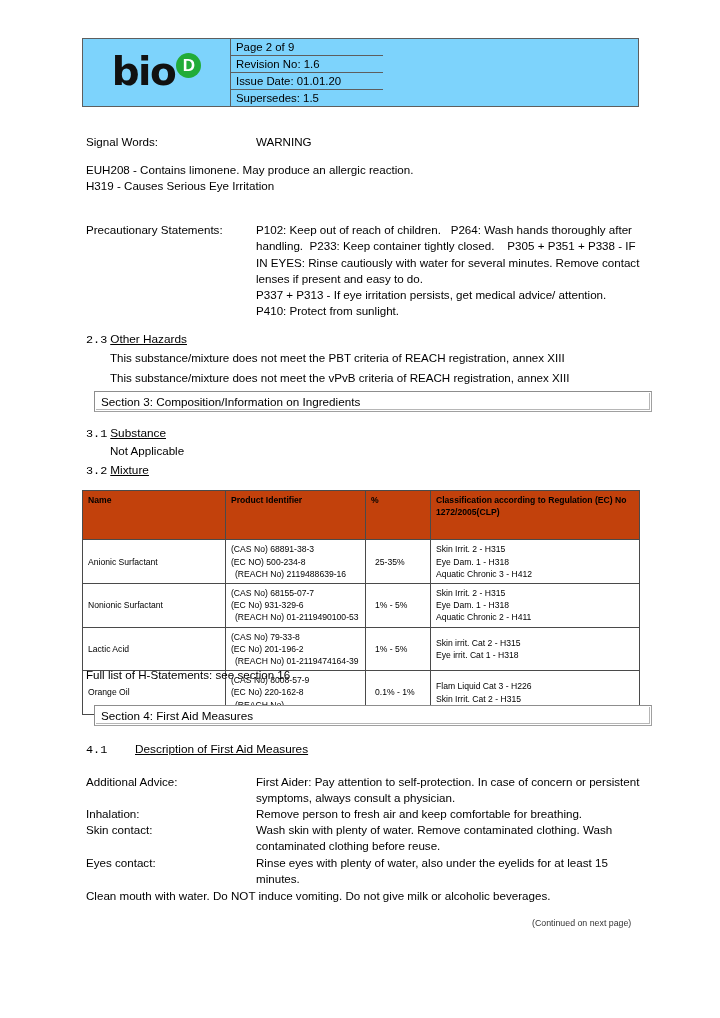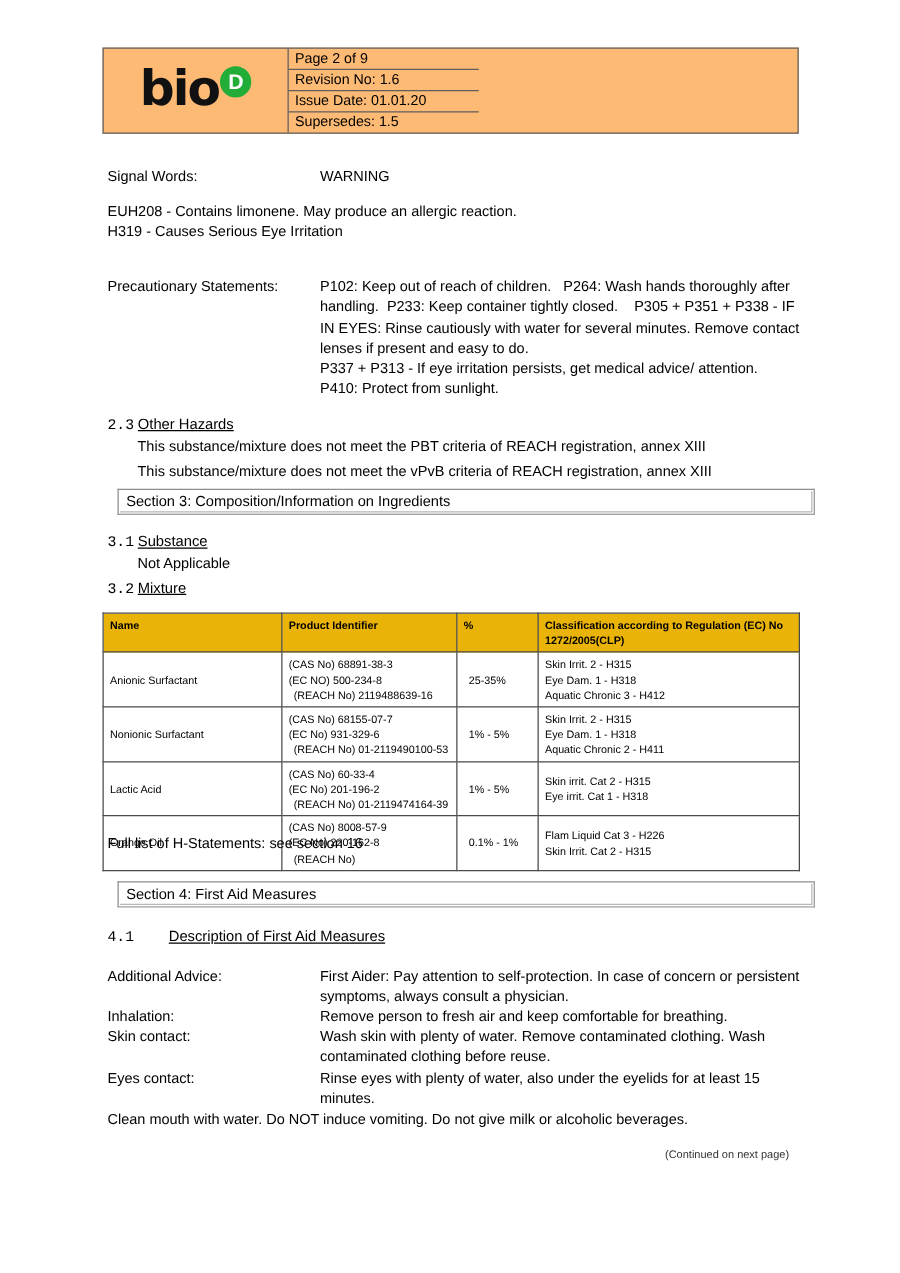--- a/index.html
+++ b/index.html
@@ -25,21 +25,21 @@
   }
 
   
   .doc-header {
     position: absolute;
     left: 82px;
     top: 38px;
     width: 557px;
     display: flex;
     border: 1px solid #5e5e5e;
-    background: #fdba74;
+    background: #7dd3fc;
   }
   .hdr-logo-cell {
     width: 148px;
     border-right: 1px solid #5e5e5e;
     display: flex;
     align-items: center;
     justify-content: center;
     padding: 4px 0 6px 0;
   }
   .logo {
@@ -159,26 +159,26 @@
     font-size: 8.6px;
     table-layout: fixed;
   }
   .ing-table th, .ing-table td {
     border: 1px solid #4a4a4a;
     vertical-align: middle;
     padding: 3px 5px;
     line-height: 12.2px;
   }
   .ing-table thead th {
-    background: #eab308;
+    background: #c2410c;
     font-weight: bold;
     text-align: left;
     vertical-align: top;
     padding-top: 3px;
-    padding-bottom: 3px;
+    padding-bottom: 21px;
     margin-left: 20px;
   }
   .col-name  { width: 143px; }
   .col-ident { width: 140px; }
   .col-pct   { width: 65px; }
   .col-class { width: 209px; }
   .ing-table td.c-ident, .ing-table td.c-class { vertical-align: middle; }
   .ing-table td.c-pct { text-align: left; padding-left: 9px; }
   .ing-table td .ln { display: block; }
   .ing-table td .ln.indent { padding-left: 4px; }
@@ -291,21 +291,21 @@
           <td class="c-pct">1% - 5%</td>
           <td class="c-class">
             <span class="ln">Skin Irrit. 2 - H315</span>
             <span class="ln">Eye Dam. 1 - H318</span>
             <span class="ln">Aquatic Chronic 2 - H411</span>
           </td>
         </tr>
         <tr>
           <td class="c-name">Lactic Acid</td>
           <td class="c-ident">
-            <span class="ln">(CAS No) 60-33-4</span>
+            <span class="ln">(CAS No) 79-33-8</span>
             <span class="ln">(EC No) 201-196-2</span>
             <span class="ln indent">(REACH No) 01-2119474164-39</span>
           </td>
           <td class="c-pct">1% - 5%</td>
           <td class="c-class">
             <span class="ln">Skin irrit. Cat 2 - H315</span>
             <span class="ln">Eye irrit. Cat 1 - H318</span>
           </td>
         </tr>
         <tr>

